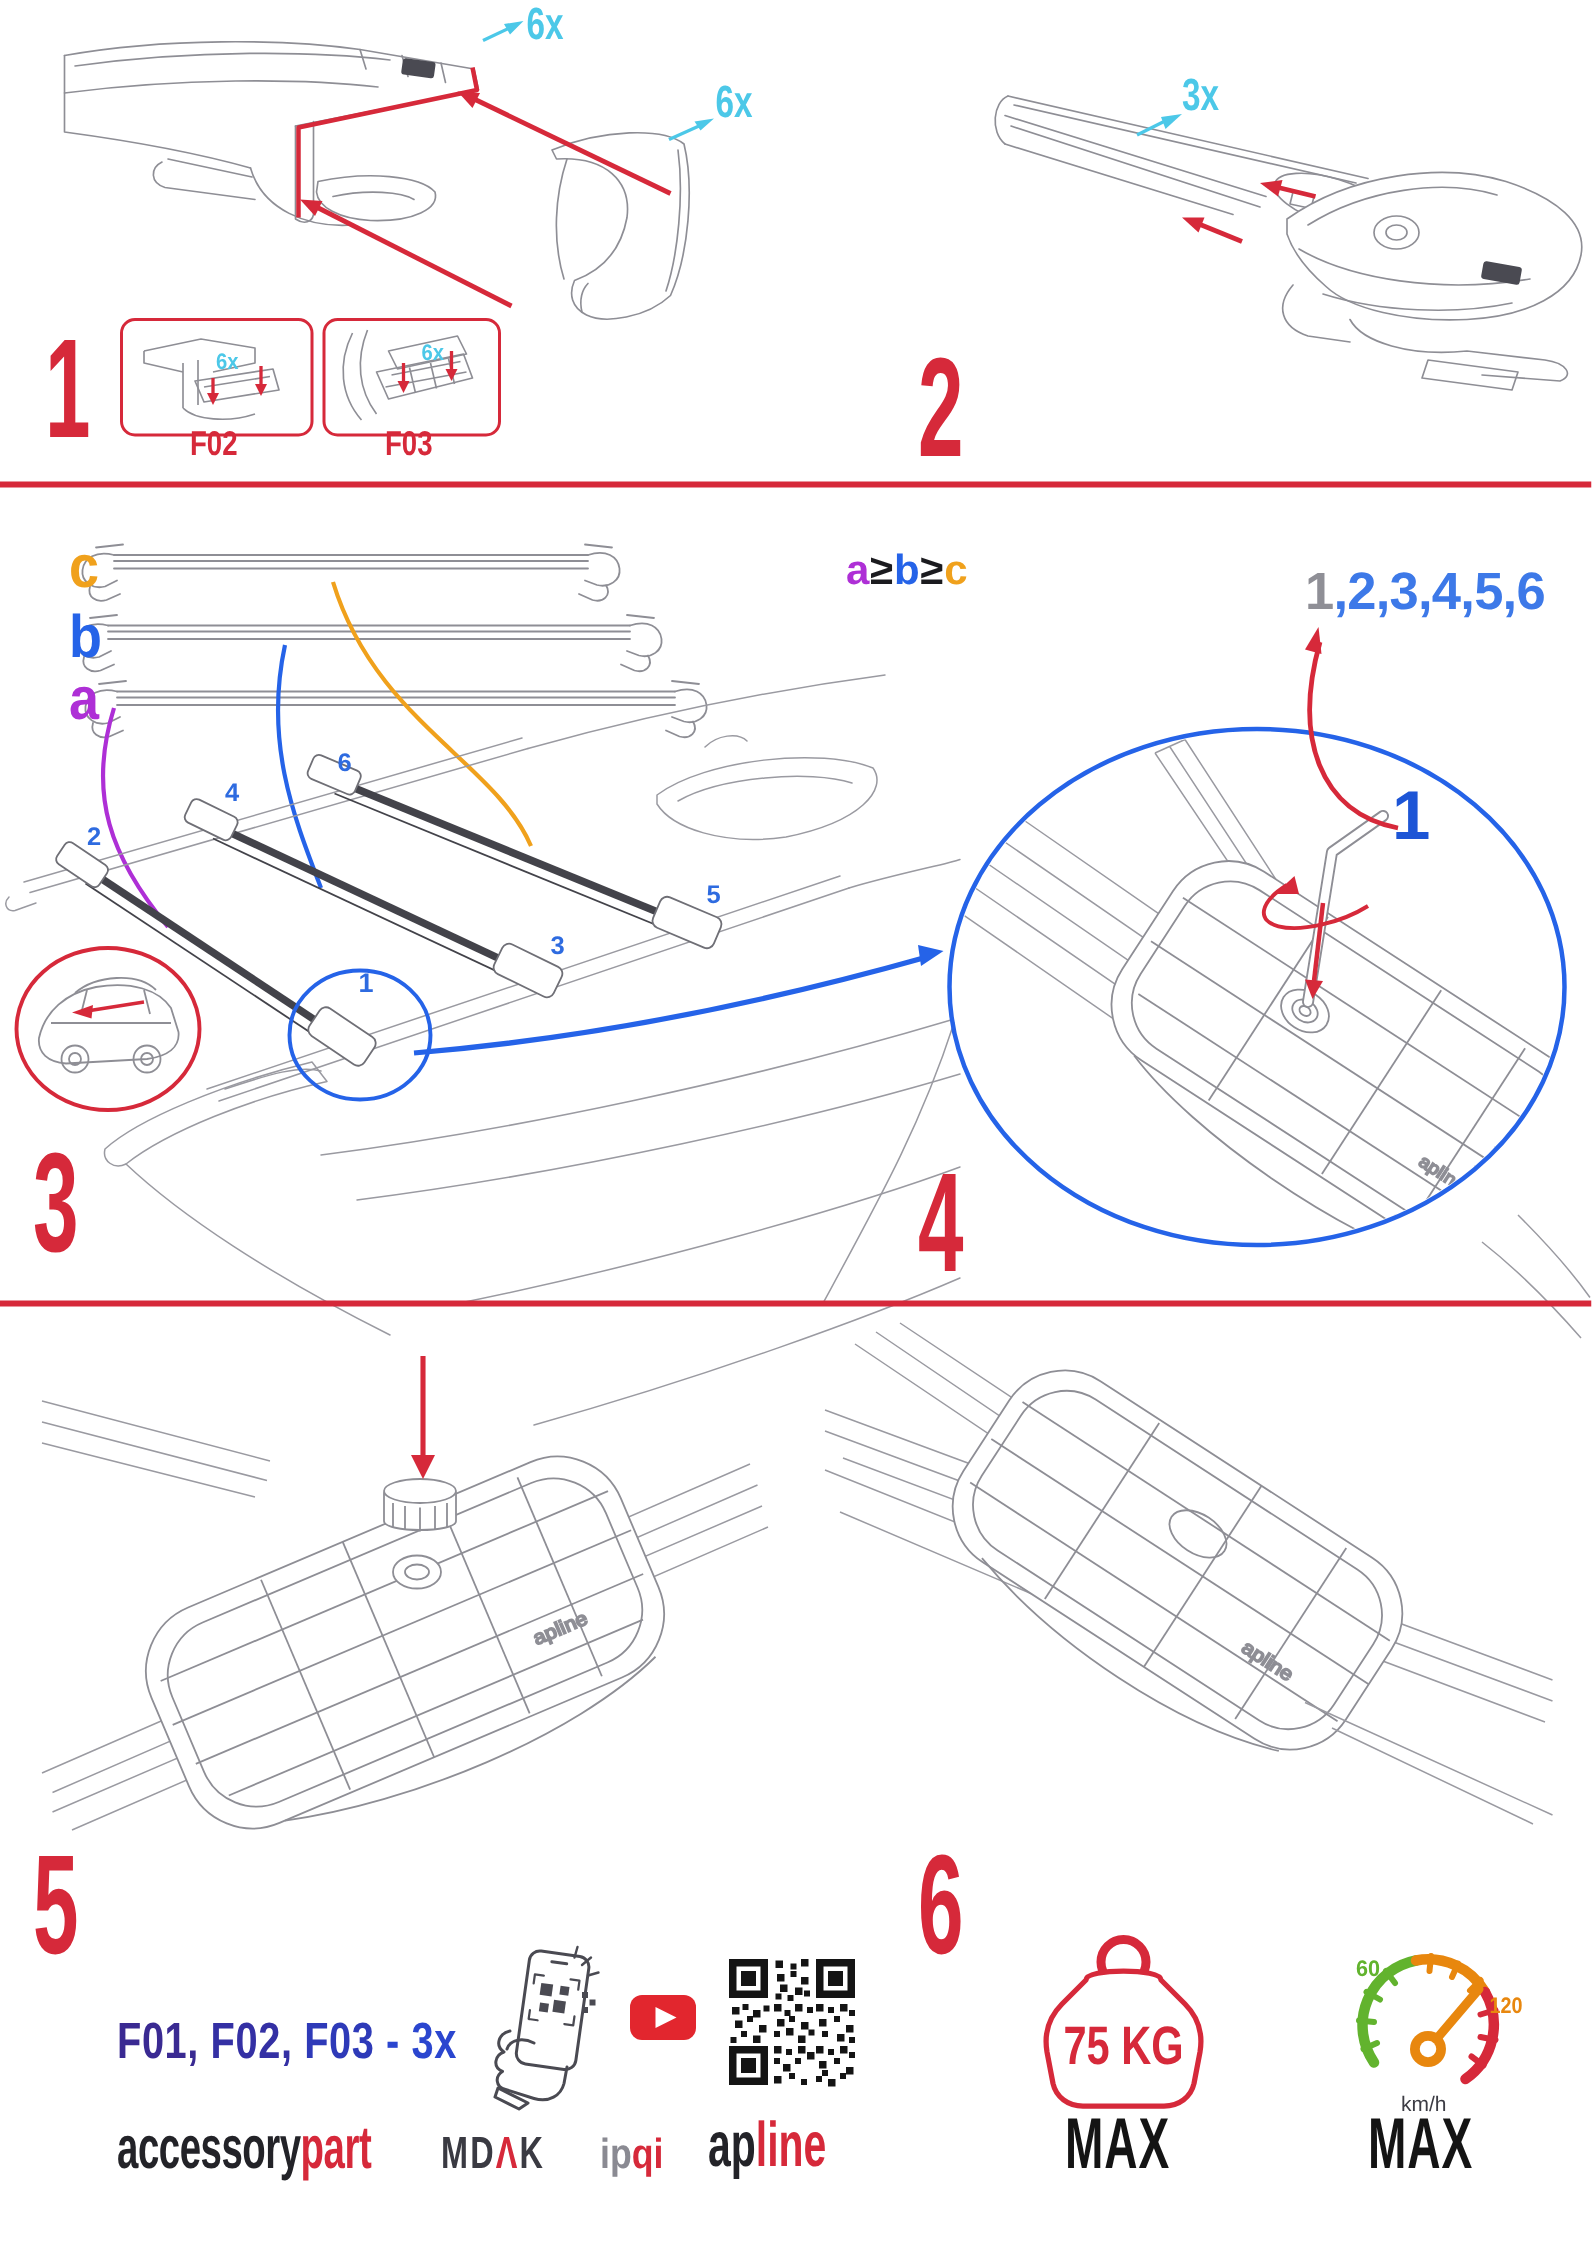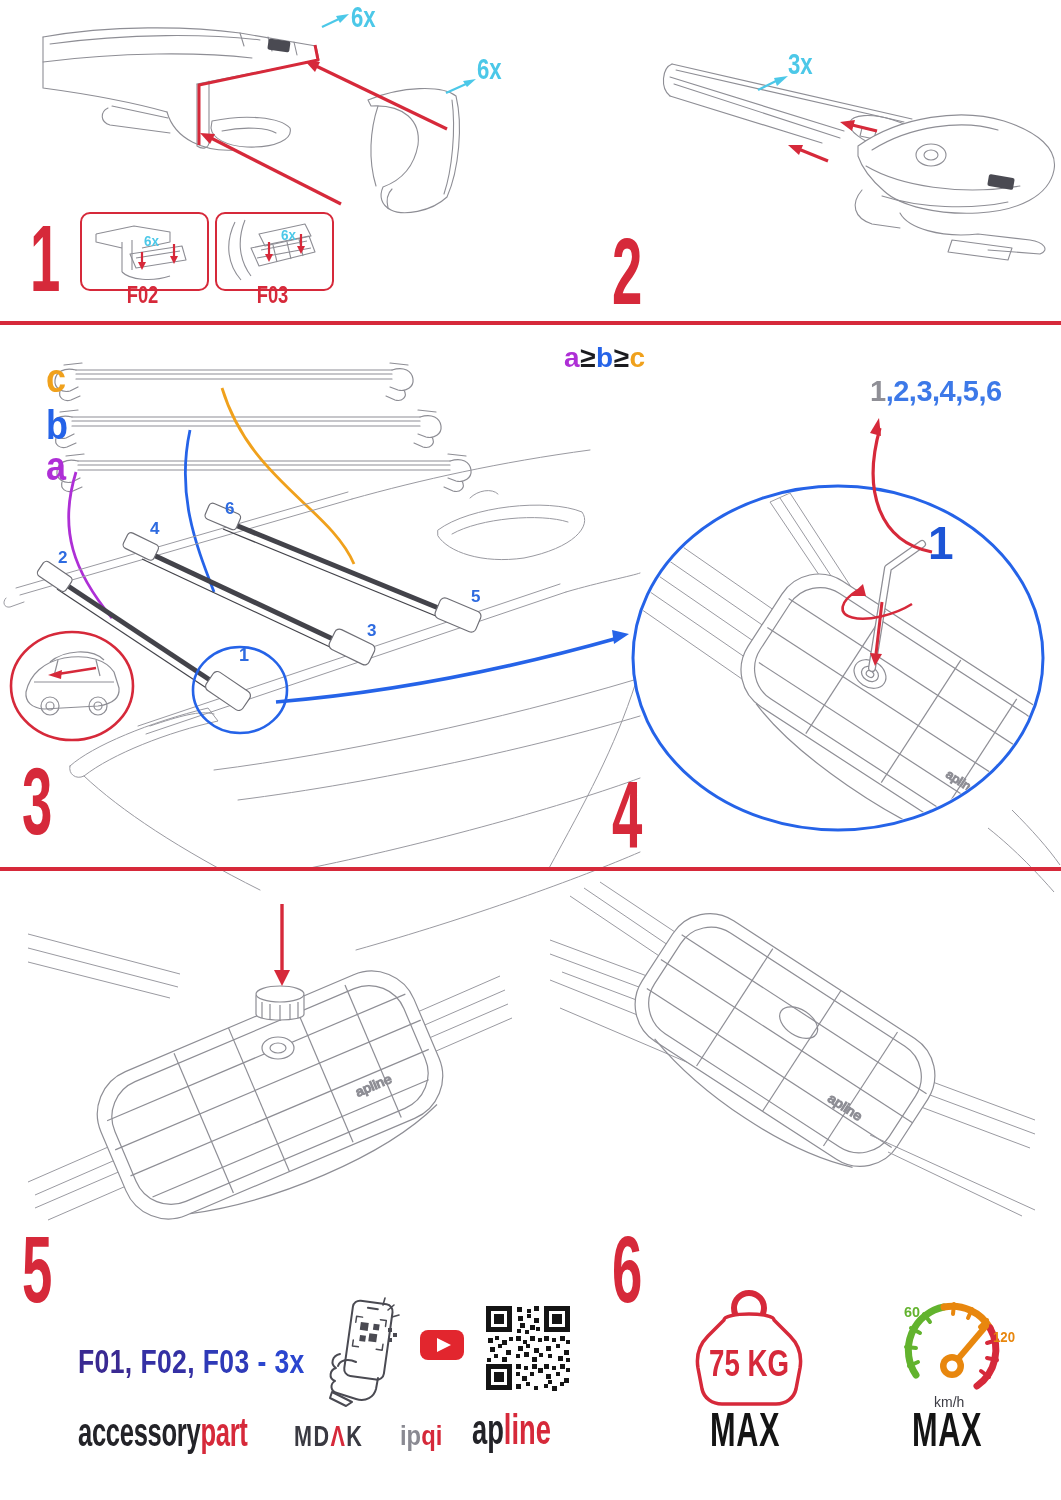--- a/index.html
+++ b/index.html
@@ -11,21 +11,21 @@
        font-family:"Liberation Sans",sans-serif;color:var(--ink);}
   .t{position:absolute;white-space:nowrap;line-height:1;}
   .num{font-size:94px;font-weight:700;color:var(--red);transform:scaleX(.58);transform-origin:left top;letter-spacing:-2px;}
   .qty{font-size:30px;font-weight:700;color:var(--cyan);transform:scaleX(.74);transform-origin:left top;}
   .divider{position:absolute;left:0;width:1061px;height:4px;background:var(--red);}
   .inset{position:absolute;border:2px solid var(--red);border-radius:10px;background:#fff;}
   .insetlab{font-size:23px;font-weight:700;color:var(--red);text-align:center;transform:scaleX(.8);transform-origin:center top;}
   .barlab{font-size:40px;font-weight:700;transform:scaleX(.9);transform-origin:left top;}
   .pos{font-size:17px;font-weight:700;color:#2e6be0;}
   .rule{font-size:28px;font-weight:700;letter-spacing:.5px;}
-  .seq{font-size:29px;font-weight:600;letter-spacing:-.5px;}
+  .seq{font-size:35px;font-weight:600;letter-spacing:-.5px;}
   .callout{font-size:46px;font-weight:700;color:#1d55d6;}
   .parts{font-size:34px;font-weight:700;transform:scaleX(.78);transform-origin:left top;letter-spacing:.5px;}
   .p1{color:#3a2a92}.p2{color:#3430a4}.p3{color:#2e3ab8}.p4{color:#2b46cf}
   .brandA{font-size:40px;font-weight:700;transform:scaleX(.64);transform-origin:left top;letter-spacing:-.5px;}
   .brandM{font-size:30px;font-weight:700;letter-spacing:2px;transform:scaleX(.72);transform-origin:left top;color:#3a3a42;}
   .brandI{font-size:28px;font-weight:600;transform:scaleX(.85);transform-origin:left top;color:#8a8a92;}
   .brandP{font-size:42px;font-weight:700;transform:scaleX(.65);transform-origin:left top;}
   .blk{color:#232328}.rd{color:var(--red)}
   .max{font-size:48px;font-weight:700;color:#141414;transform:scaleX(.64);transform-origin:left top;letter-spacing:1px;}
   svg{position:absolute;overflow:visible;}
@@ -213,21 +213,21 @@
     </g>
     <g stroke="#d6293a" stroke-width="2.4" fill="#d6293a">
       <line x1="96" y1="338" x2="58" y2="344"></line>
         <polygon points="48,345 62,340 61,349" stroke="none"></polygon>
     </g>
   </g>
 </svg>
 <div class="t barlab" style="left:46px;top:358px;color:var(--orange)">c</div>
 <div class="t barlab" style="left:46px;top:405px;color:var(--blue)">b</div>
 <div class="t barlab" style="left:46px;top:446px;color:var(--purple)">a</div>
-<div class="t rule" style="left:564px;top:344px">
+<div class="t rule" style="left:564px;top:366px">
   <span style="color:var(--purple)">a</span><span style="color:#1b1b1f">≥</span><span style="color:var(--blue)">b</span><span style="color:#1b1b1f">≥</span><span style="color:var(--orange)">c</span>
 </div>
 <div class="t pos" style="left:58px;top:549px">2</div>
 <div class="t pos" style="left:150px;top:520px">4</div>
 <div class="t pos" style="left:225px;top:500px">6</div>
 <div class="t pos" style="left:367px;top:622px">3</div>
 <div class="t pos" style="left:471px;top:588px">5</div>
 <div class="t pos" style="left:239px;top:646px;font-size:18px">1</div>
 <div class="t num" style="left:22px;top:755px">3</div>
 

